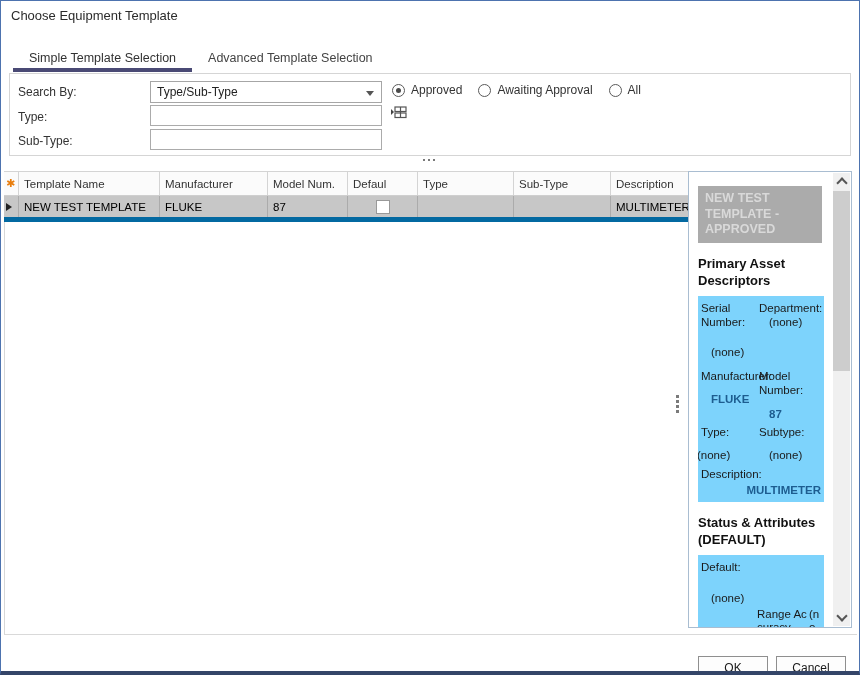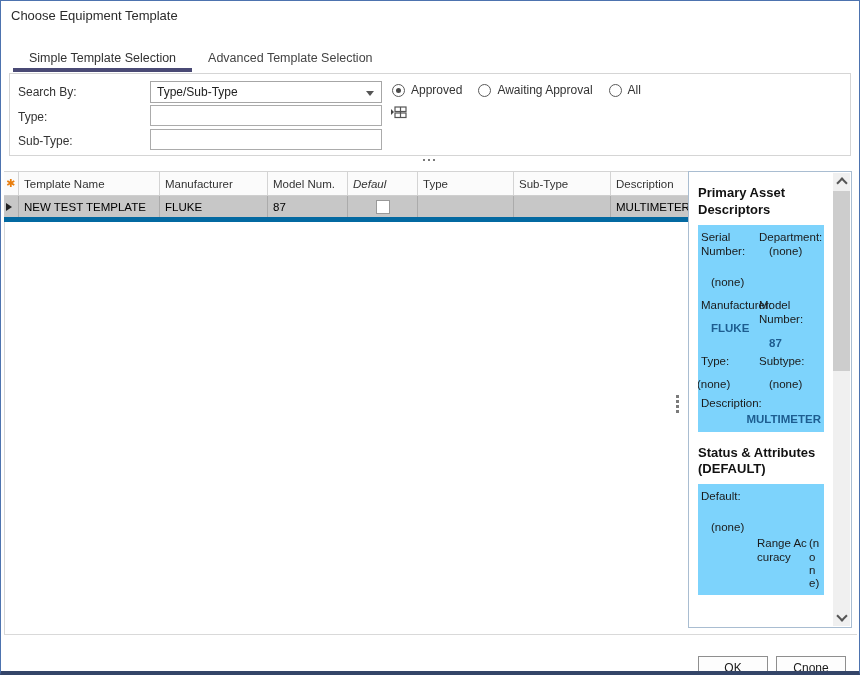--- a/index.html
+++ b/index.html
@@ -34,21 +34,21 @@
   .hsplit i{width:2px;height:2px;background:#7a7a7a;display:block;}
   .vsplit{position:absolute;left:675px;top:394px;display:flex;flex-direction:column;gap:2px;}
   .vsplit i{width:3px;height:3px;background:#7a7a7a;display:block;}
   
   .grid{position:absolute;left:3px;top:170px;width:684px;background:#fff;font-size:11.5px;color:#333;}
   .grid-header{display:flex;height:23px;border-top:1px solid #d4d4d4;border-bottom:1px solid #cfcfcf;background:#fbfbfb;}
   .gh-cell{box-sizing:border-box;border-right:1px solid #d4d4d4;display:flex;align-items:center;padding-left:5px;overflow:hidden;white-space:nowrap;}
   .grid-row{display:flex;height:21px;background:#c7c7c7;border-bottom:5px solid #0369a1;color:#000;}
   .gr-cell{box-sizing:border-box;border-right:1px solid #ababab;display:flex;align-items:center;padding-left:5px;overflow:hidden;white-space:nowrap;}
   .c0{width:15px;padding-left:2px;}
-  .c1{width:141px;} .c2{width:108px;} .c3{width:80px;} .c4{width:70px;font-style:italic;} .c5{width:96px;} .c6{width:97px;} .c7{flex:1;border-right:none;}
+  .c1{width:141px;} .c2{width:108px;} .c3{width:80px;} .c4{width:70px;} .c5{width:96px;} .c6{width:97px;} .c7{flex:1;border-right:none;}
   .asterisk{color:#e87d0d;font-size:11px;line-height:1;}
   .row-arrow{width:0;height:0;border-top:4px solid transparent;border-bottom:4px solid transparent;border-left:6px solid #222;}
   .checkbox{width:14px;height:14px;background:#fff;border:1px solid #999;box-sizing:border-box;margin:0 auto;}
   .c4.gr-cell{justify-content:center;padding-left:0;}
   
   .panel{position:absolute;left:687px;top:170px;width:164px;height:457px;box-sizing:border-box;background:#fff;border:1px solid #a9bdd1;overflow:hidden;}
   .panel-content{position:absolute;left:9px;top:0;width:126px;bottom:0;overflow:hidden;font-size:11.5px;color:#1a1a1a;}
   .chip{margin-top:14px;width:124px;box-sizing:border-box;background:#ababab;color:#d9d9d9;font-weight:bold;font-size:12.5px;padding:5px 7px;line-height:1.25;}
   .section-title{font-weight:bold;font-size:13px;color:#111;margin-top:13px;line-height:1.3;}
   .fieldbox{background:#7dd3fc;margin-top:6px;padding:3px 2px;}
@@ -170,20 +170,21 @@
 
   <div class="vsplit">
       <i></i>
       <i></i>
       <i></i>
       <i></i>
     </div>
 
   <div class="panel">
     <div class="panel-content">
+      <div class="chip">NEW TEST TEMPLATE - APPROVED</div>
 
       <div class="section-title">Primary Asset Descriptors</div>
 
       <div class="fieldbox">
         <div class="fb-grid">
           <div class="fb-cell">
             <div class="fb-label">Serial Number:</div>
             <div class="fb-value ind1 mt14">(none)</div>
           </div>
           <div class="fb-cell">
@@ -244,16 +245,16 @@
     </div>
   </div>
 
   <div class="footer-sep"></div>
 
   <button class="btn btn-ok">
     <span>OK</span>
   </button>
   <button class="btn btn-cancel">
     <span class="u">C</span>
-      <span>none</span>
+      <span>ancel</span>
   </button>
 
 </div>
 
 </body></html>

